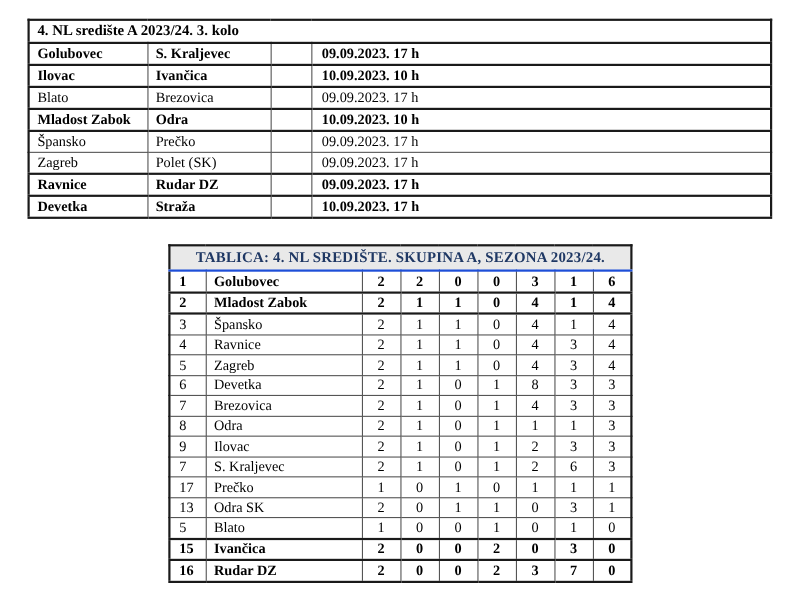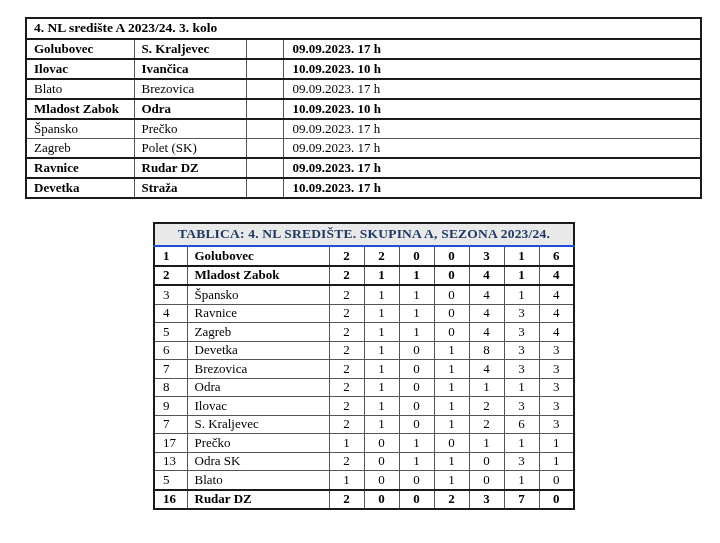--- a/index.html
+++ b/index.html
@@ -318,20 +318,31 @@
         <td class="team-cell">Blato</td>
         <td class="stat-cell">1</td>
         <td class="stat-cell">0</td>
         <td class="stat-cell">0</td>
         <td class="stat-cell">1</td>
         <td class="stat-cell">0</td>
         <td class="stat-cell">1</td>
         <td class="stat-cell">0</td>
       </tr>
       <tr class="bold-row">
+        <td class="rank-cell">15</td>
+        <td class="team-cell">Ivančica</td>
+        <td class="stat-cell">2</td>
+        <td class="stat-cell">0</td>
+        <td class="stat-cell">0</td>
+        <td class="stat-cell">2</td>
+        <td class="stat-cell">0</td>
+        <td class="stat-cell">3</td>
+        <td class="stat-cell">0</td>
+      </tr>
+      <tr class="bold-row">
         <td class="rank-cell">16</td>
         <td class="team-cell">Rudar DZ</td>
         <td class="stat-cell">2</td>
         <td class="stat-cell">0</td>
         <td class="stat-cell">0</td>
         <td class="stat-cell">2</td>
         <td class="stat-cell">3</td>
         <td class="stat-cell">7</td>
         <td class="stat-cell">0</td>
       </tr>

